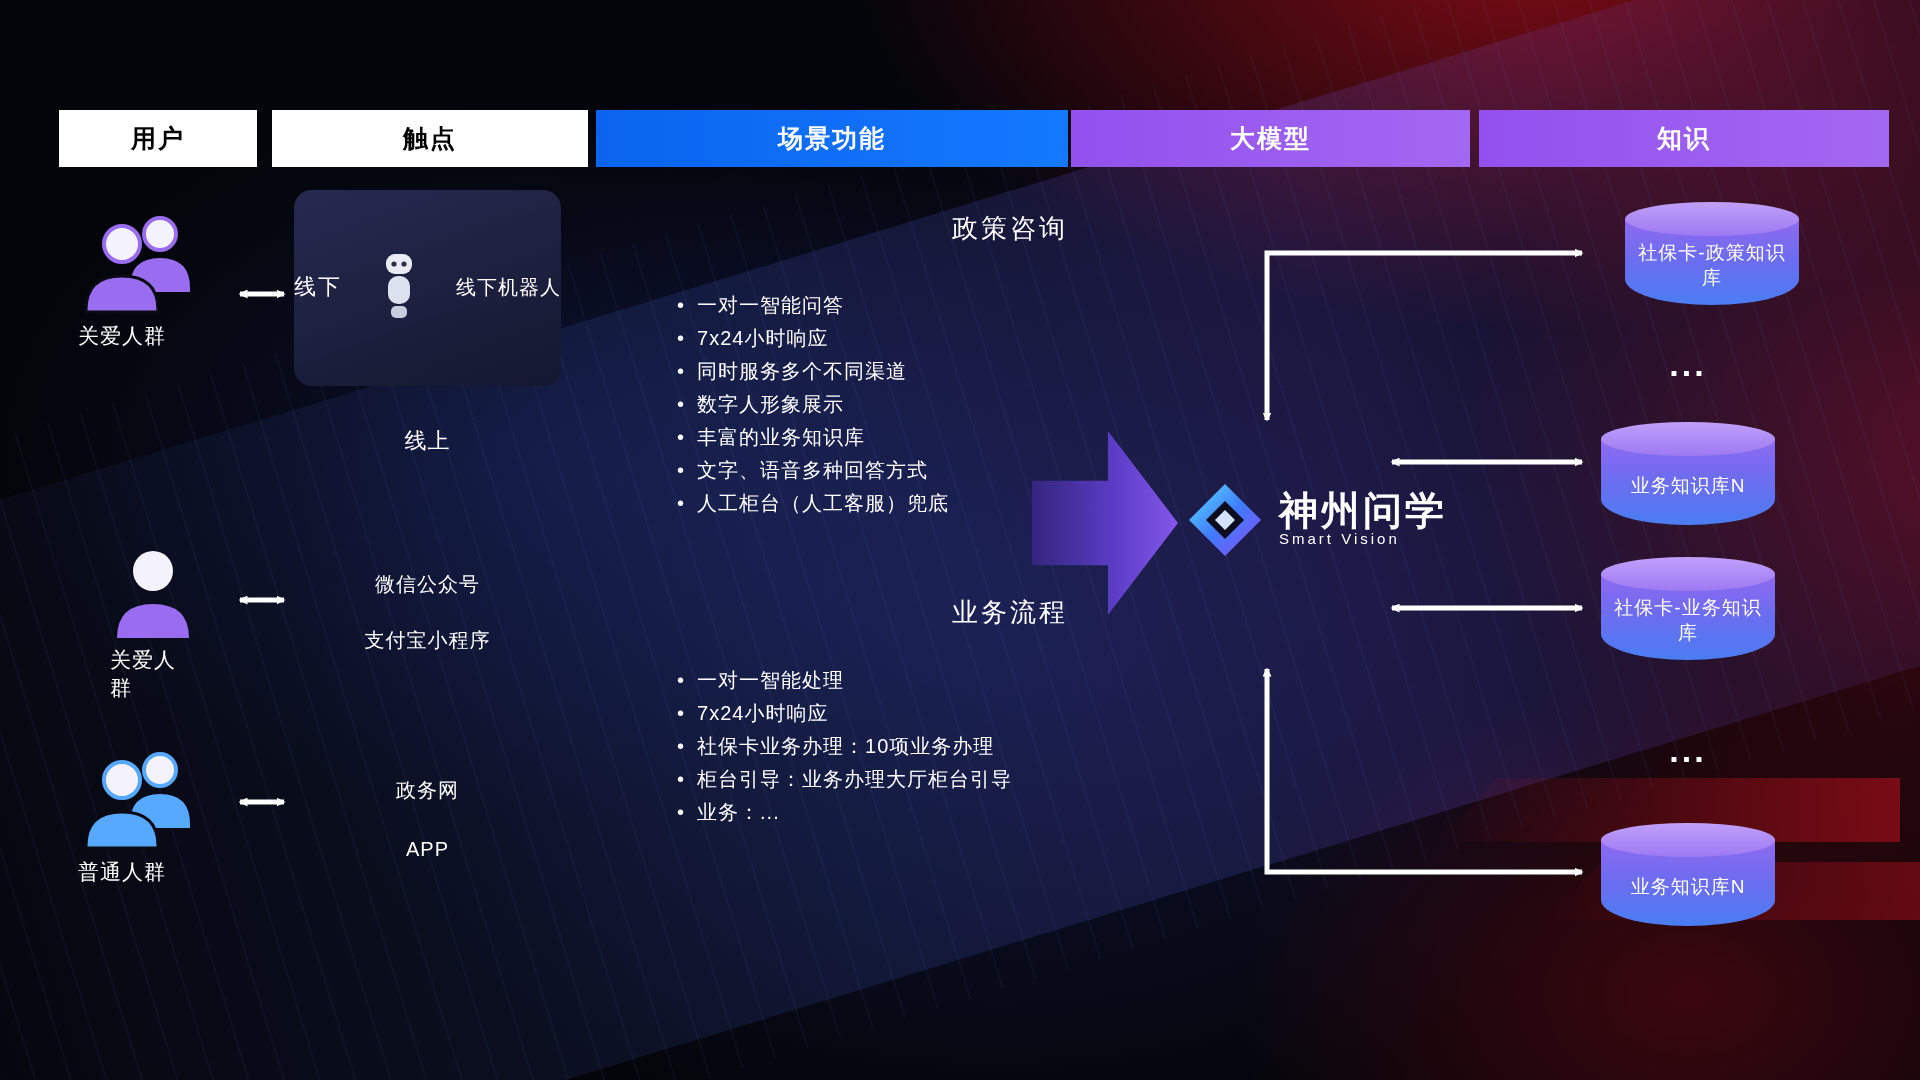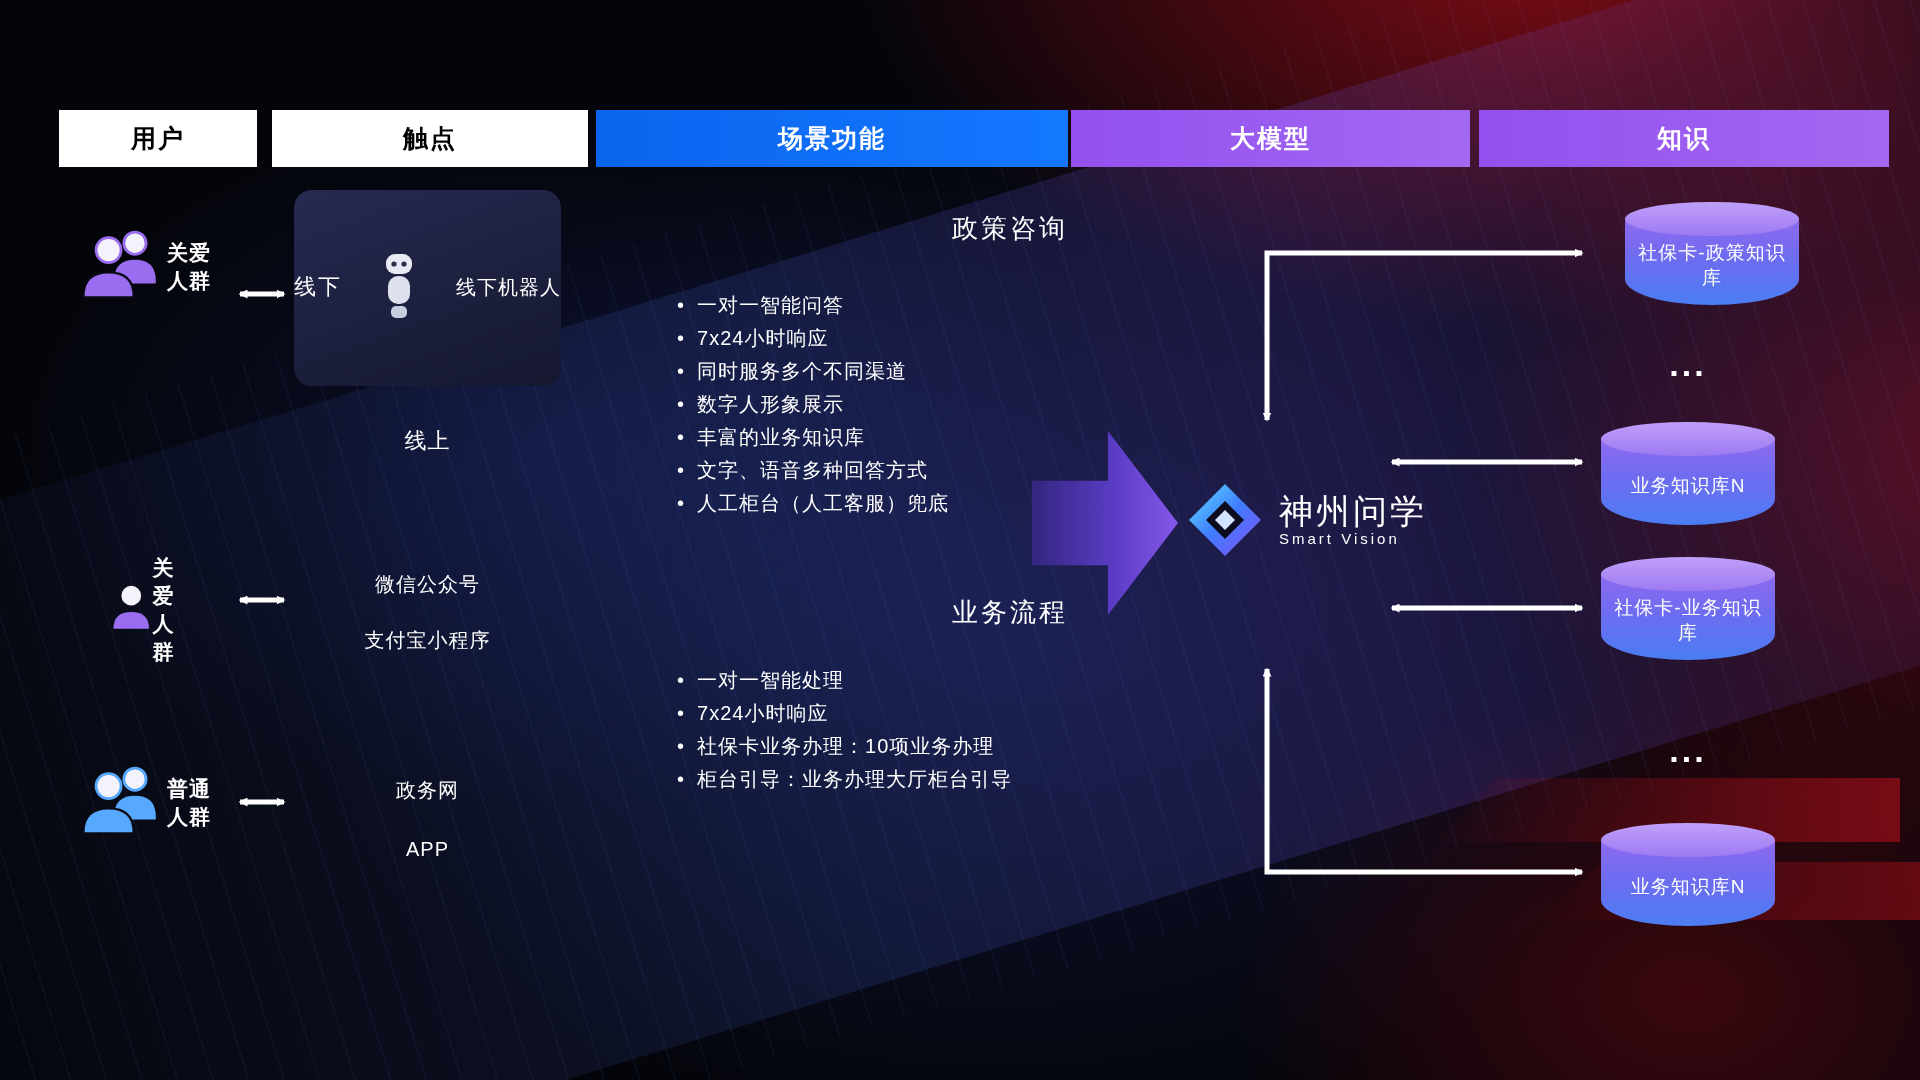--- a/index.html
+++ b/index.html
@@ -27,21 +27,21 @@
   .chev2{left:1540px;top:862px;width:380px;height:58px;
     background:linear-gradient(90deg,rgba(120,8,16,0),rgba(170,14,24,0.5));
     clip-path:polygon(16% 0,100% 0,100% 100%,0 100%,9% 50%);}
 
   .hdr{position:absolute;top:110px;height:57px;display:flex;align-items:center;justify-content:center;
     font-size:25px;font-weight:bold;letter-spacing:2px;}
   .hdr-white{background:#ffffff;color:#000;}
   .hdr-blue{background:linear-gradient(90deg,#0a64ee,#1478ff);color:#fff;}
   .hdr-purple{background:linear-gradient(90deg,#9350ee,#a368f2);color:#fff;}
 
-  .user{position:absolute;display:flex;align-items:center;font-weight:bold;}
+  .user{position:absolute;display:flex;flex-direction:column;align-items:flex-start;}
   .user-label{margin-top:6px;font-size:21px;letter-spacing:1px;}
 
   .offline-box{position:absolute;left:294px;top:190px;width:267px;height:196px;border-radius:18px;
     background:linear-gradient(160deg,rgba(40,44,84,0.95),rgba(21,23,47,0.95));
     display:flex;flex-direction:row;align-items:center;justify-content:space-between;
     padding:18px 0 20px;box-sizing:border-box;}
   .tp-title{font-size:22px;letter-spacing:2px;}
   .tp-label{font-size:20px;letter-spacing:1px;}
   .tp-text{position:absolute;left:294px;width:267px;text-align:center;font-size:20px;letter-spacing:1px;line-height:34px;}
 
@@ -49,21 +49,21 @@
   .scn-list{position:absolute;left:677px;margin:0;padding:0;list-style:none;}
   .scn-list li{font-size:20px;line-height:33px;white-space:nowrap;letter-spacing:1px;}
   .scn-list li::before{content:"•";margin-right:12px;}
 
   .flow-arrow{position:absolute;left:1032px;top:431px;width:146px;height:184px;
     background:linear-gradient(90deg,#34257e,#5a3cc4 55%,#8457ea);
     clip-path:polygon(0 27%,52% 27%,52% 0,100% 50%,52% 100%,52% 73%,0 73%);
     filter:drop-shadow(0 0 22px rgba(120,80,230,0.55));}
 
   .logo{position:absolute;left:1185px;top:480px;display:flex;align-items:center;gap:14px;}
-  .logo-name{font-size:34px;font-weight:normal;letter-spacing:3px;line-height:34px;}
+  .logo-name{font-size:39px;font-weight:bold;letter-spacing:3px;line-height:34px;}
   .logo-sub{font-size:15px;letter-spacing:3px;margin-top:2px;}
 
   .db{position:absolute;width:174px;}
   .db-top{position:relative;z-index:2;width:174px;height:34px;border-radius:50%;
     background:linear-gradient(180deg,#c0a0fa,#9d79f2);}
   .db-body{margin-top:-17px;width:174px;height:86px;
     background:linear-gradient(180deg,#8f6af0 0%,#6e6cf0 45%,#4a7df2 100%);
     border-radius:0 0 87px 87px / 0 0 26px 26px;
     display:flex;align-items:center;justify-content:center;text-align:center;
     font-size:19px;line-height:25px;padding:6px 10px 0;box-sizing:border-box;letter-spacing:1px;}
@@ -141,20 +141,21 @@
     <li>文字、语音多种回答方式</li>
     <li>人工柜台（人工客服）兜底</li>
   </ul>
 
   <div class="scn-title" style="top:596px;">业务流程</div>
   <ul class="scn-list" style="top:664px;">
     <li>一对一智能处理</li>
     <li>7x24小时响应</li>
     <li>社保卡业务办理：10项业务办理</li>
     <li>柜台引导：业务办理大厅柜台引导</li>
+    <li>业务：...</li>
   </ul>
 
   <div class="flow-arrow"></div>
 
   <div class="logo">
     <svg width="80" height="80" viewBox="0 0 80 80">
       <defs>
         <linearGradient id="lg1" x1="0" y1="0" x2="1" y2="1">
           <stop offset="0" stop-color="#5fe2ff"></stop>
           <stop offset="0.5" stop-color="#3f7bff"></stop>

